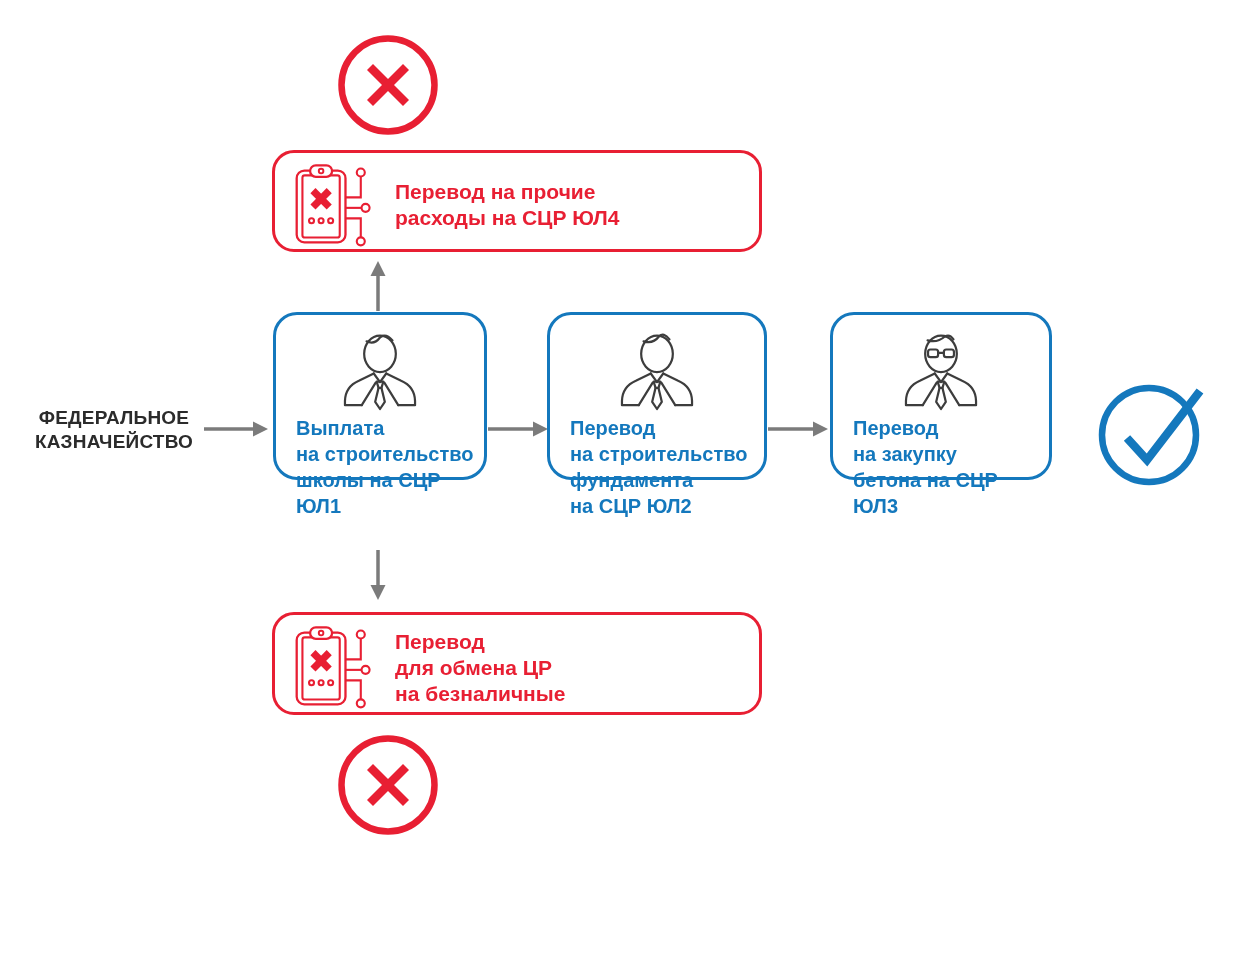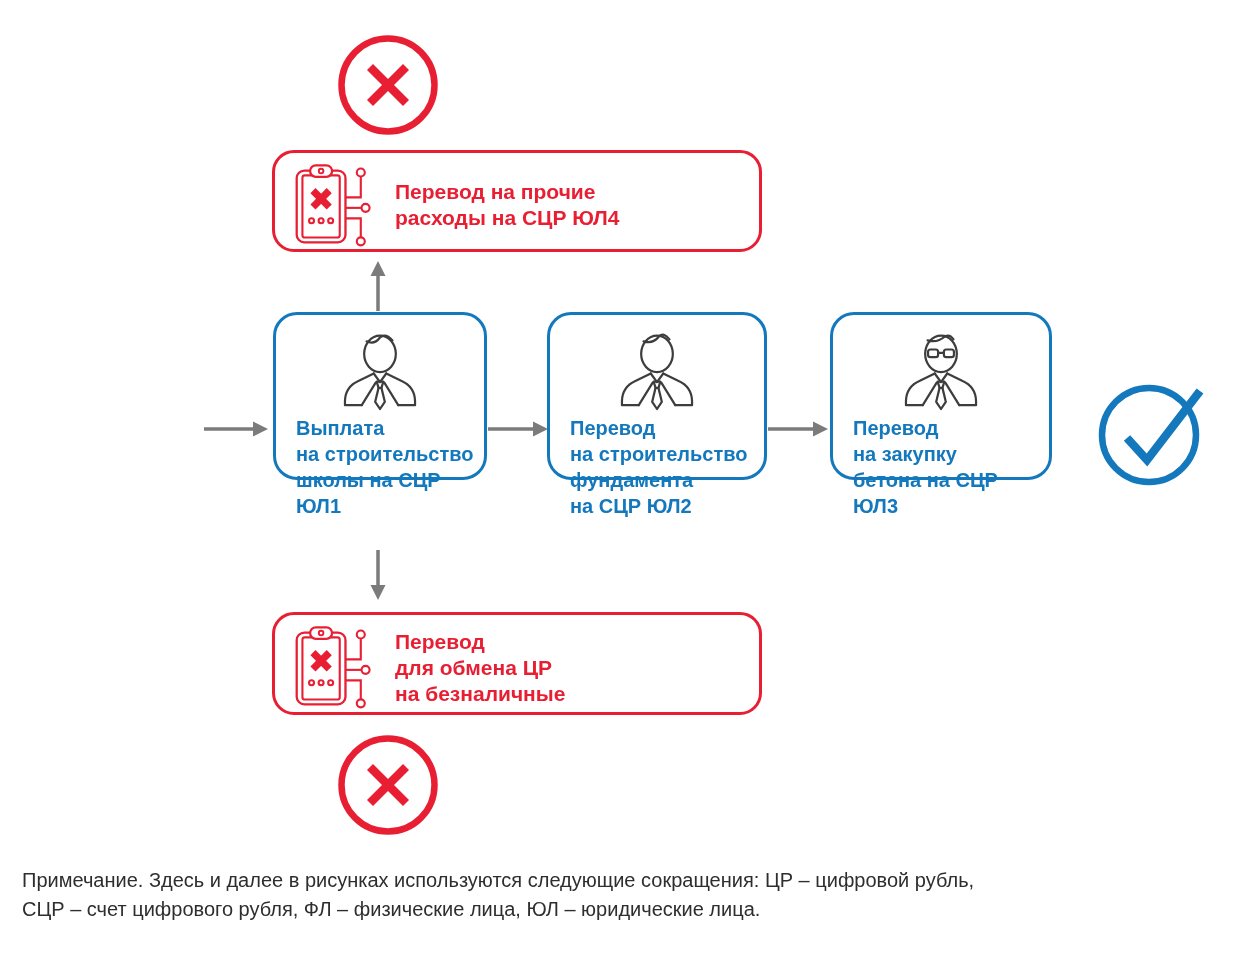--- a/index.html
+++ b/index.html
@@ -89,20 +89,22 @@
     </svg>
     <div class="label">Перевод на прочие
 расходы на СЦР ЮЛ4</div>
   </div>
 
   <svg class="abs gray-ic" style="left:369px;top:261px;" width="18" height="50" viewBox="0 0 18 50">
     <line x1="9" y1="50" x2="9" y2="13" stroke="currentColor" stroke-width="3.5"></line>
     <polygon points="9,0 16.5,15 1.5,15" fill="currentColor"></polygon>
   </svg>
 
+  <div class="treasury">ФЕДЕРАЛЬНОЕ
+КАЗНАЧЕЙСТВО</div>
 
   <svg class="abs gray-ic" style="left:204px;top:420px;" width="64" height="18" viewBox="0 0 64 18">
     <line x1="0" y1="9" x2="50" y2="9" stroke="currentColor" stroke-width="3.5"></line>
     <polygon points="64,9 49,1.5 49,16.5" fill="currentColor"></polygon>
   </svg>
 
   <div class="blue-box b1">
     <svg class="person dark-ic" width="96" height="96" viewBox="0 0 100 100">
       <g fill="none" stroke="currentColor" stroke-width="2.3" stroke-linecap="round" stroke-linejoin="round">
         <ellipse cx="50" cy="30" rx="16.5" ry="19"></ellipse>
@@ -207,16 +209,14 @@
 для обмена ЦР
 на безналичные</div>
   </div>
 
   <svg class="abs red-ic" style="left:336px;top:733px;" width="104" height="104" viewBox="0 0 104 104">
     <circle cx="52" cy="52" r="46.5" fill="none" stroke="currentColor" stroke-width="6.5"></circle>
     <line x1="34" y1="34" x2="70" y2="70" stroke="currentColor" stroke-width="8.5"></line>
     <line x1="70" y1="34" x2="34" y2="70" stroke="currentColor" stroke-width="8.5"></line>
   </svg>
 
-  <div class="note">Примечание. Здесь и далее в рисунках используются следующие сокращения: ЦР – цифровой рубль,
-СЦР – счет цифрового рубля, ФЛ – физические лица, ЮЛ – юридические лица.</div>
 
 </div>
 
 </body></html>

